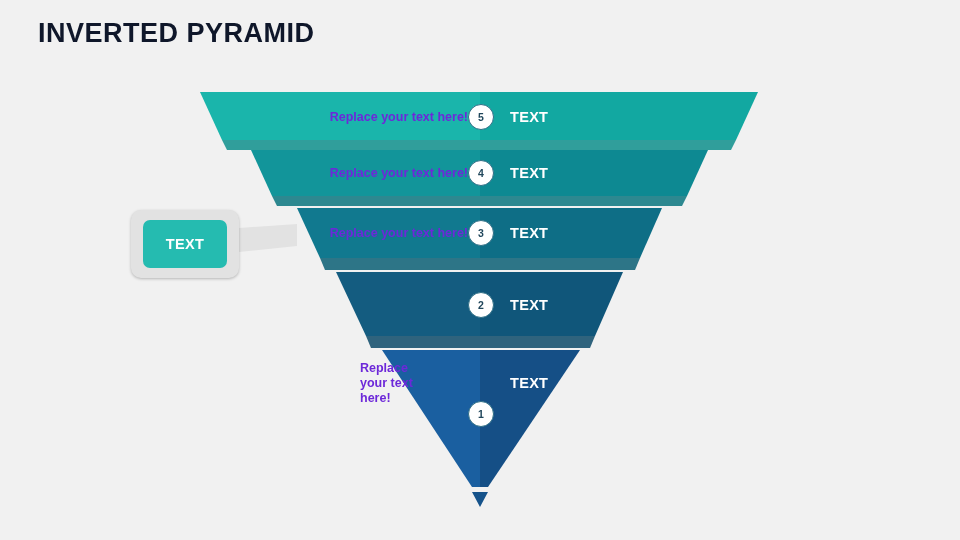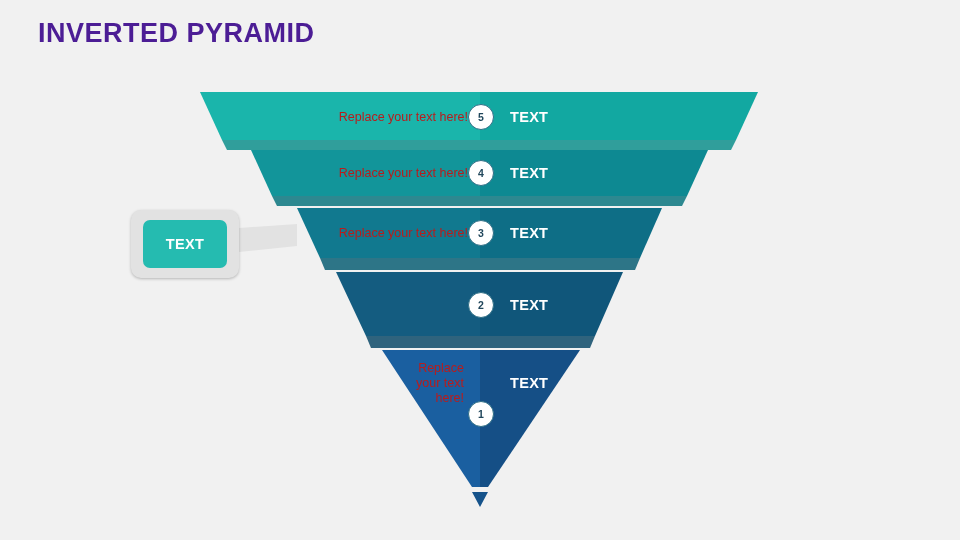--- a/index.html
+++ b/index.html
@@ -20,33 +20,33 @@
     width: 960px;
     height: 540px;
     background: #f1f1f1;
   }
   #title {
     position: absolute;
     left: 38px;
     top: 18px;
     font-size: 27px;
     font-weight: bold;
-    color: #4c1d95;
+    color: #0f172a;
     letter-spacing: 0.5px;
   }
   #pyramid {
     position: absolute;
     left: 0; top: 0;
     width: 960px; height: 540px;
   }
   .band-label {
     position: absolute;
-    color: #b91c1c;
+    color: #6d28d9;
     font-size: 12.5px;
-    font-weight: normal;
+    font-weight: bold;
     text-align: right;
     line-height: 15px;
   }
   .band-text {
     position: absolute;
     color: #ffffff;
     font-size: 14.5px;
     font-weight: bold;
     letter-spacing: 0.3px;
   }
@@ -142,21 +142,21 @@
   <div class="num-circle" style="left:468px; top:160px;">4</div>
   <div class="band-text" style="left:510px; top:165px;">TEXT</div>
 
   <div class="band-label" style="left:250px; top:226px; width:218px;">Replace your text here!</div>
   <div class="num-circle" style="left:468px; top:220px;">3</div>
   <div class="band-text" style="left:510px; top:225px;">TEXT</div>
 
   <div class="num-circle" style="left:468px; top:292px;">2</div>
   <div class="band-text" style="left:510px; top:297px;">TEXT</div>
 
-  <div class="band-label" style="left:368px; top:361px; width:96px; text-align:right; white-space:pre-line;">Replace
+  <div class="band-label" style="left:360px; top:361px; width:96px; text-align:left; white-space:pre-line;">Replace
 your text
 here!</div>
   <div class="num-circle" style="left:468px; top:401px;">1</div>
   <div class="band-text" style="left:510px; top:375px;">TEXT</div>
 
   <div id="callout-box"></div>
   <div id="callout-inner">TEXT</div>
 
 </div>
 

